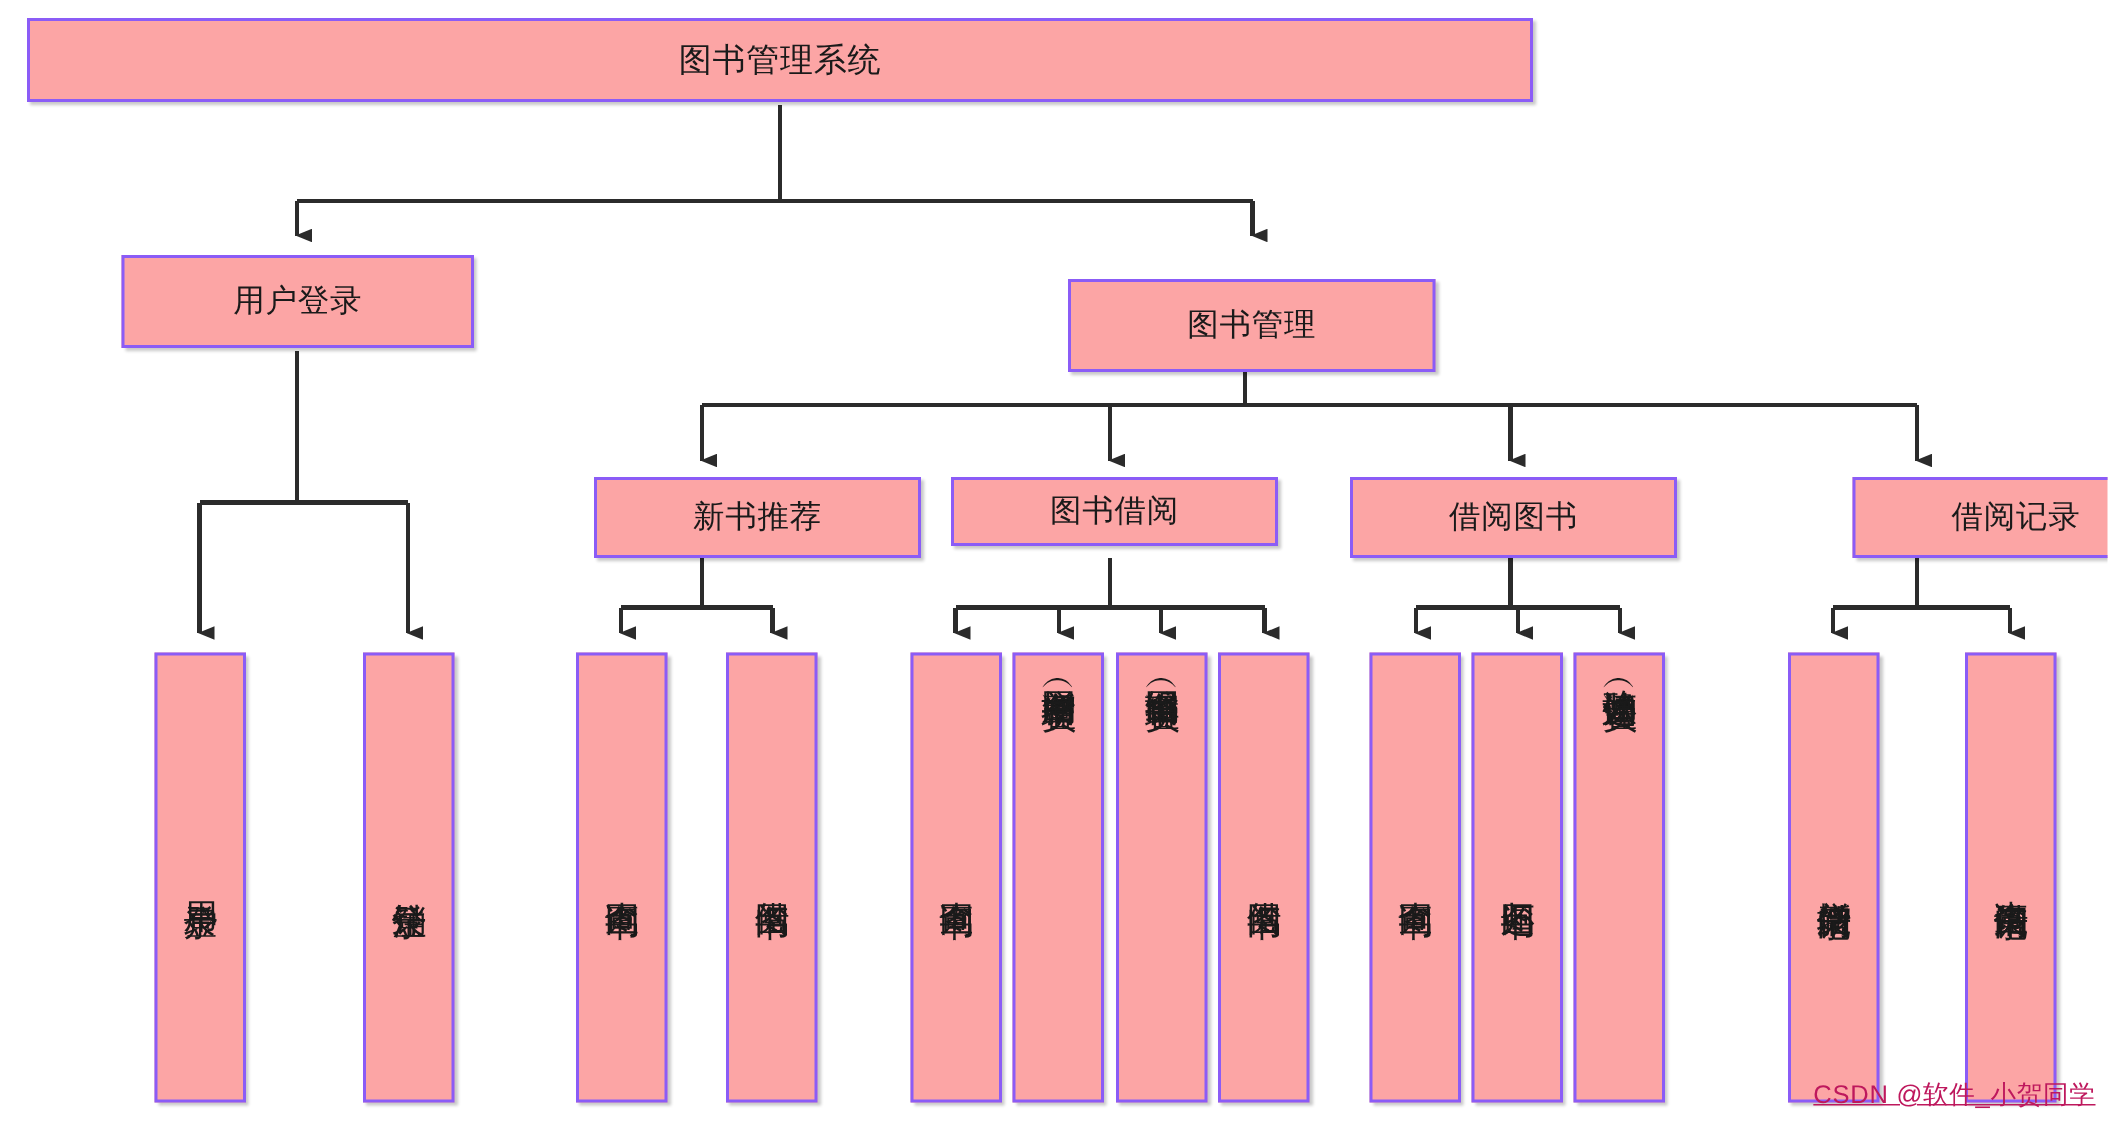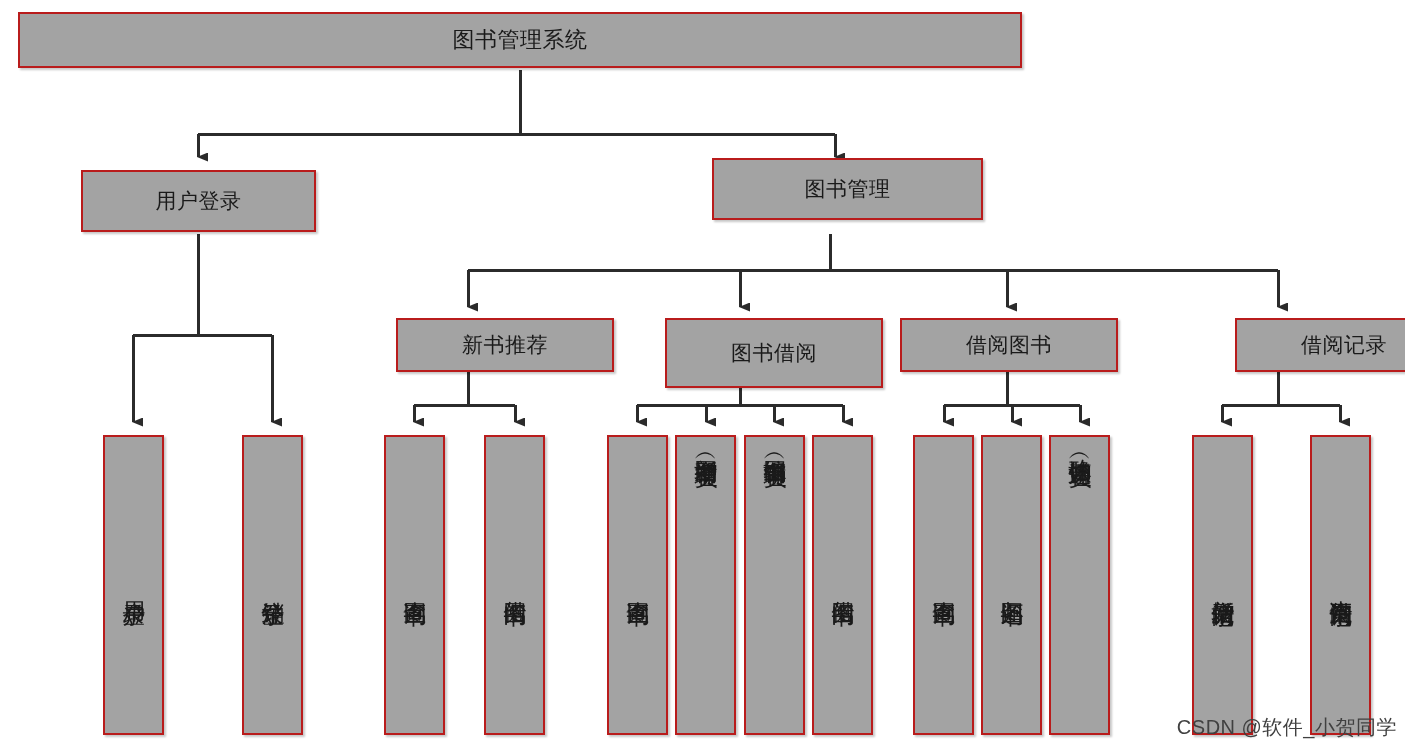--- a/index.html
+++ b/index.html
@@ -16,22 +16,22 @@
   }
   #diagram-root {
     position: relative;
     width: 1405px;
     height: 747px;
     background: #ffffff;
   }
   .node-box {
     position: absolute;
     box-sizing: border-box;
-    background: #a3a3a3;
-    border: 2px solid #b91c1c;
+    background: #fca5a5;
+    border: 2px solid #8b5cf6;
     box-shadow: 2px 2px 2px rgba(0,0,0,0.22);
     display: flex;
     align-items: center;
     justify-content: center;
     overflow: hidden;
   }
   .node-label-h {
     font-size: 21px;
     color: #1a1a1a;
     line-height: 1.2;
@@ -72,24 +72,25 @@
     left: 0;
     top: 0;
     width: 1405px;
     height: 747px;
     pointer-events: none;
   }
   .watermark {
     position: absolute;
     right: 8px;
     bottom: 6px;
-    font-size: 20px;
-    color: #404040;
+    font-size: 17px;
+    color: #be185d;
     white-space: nowrap;
     letter-spacing: 0.5px;
+    text-decoration: underline;
   }
 </style>
 </head>
 <body>
 
 <div id="diagram-root">
 
   <svg class="connectors" viewBox="0 0 1405 747" xmlns="http://www.w3.org/2000/svg">
     <defs>
       <marker id="arrowhead" markerWidth="9" markerHeight="11" refX="4.5" refY="10" orient="auto" markerUnits="userSpaceOnUse">
@@ -143,29 +144,29 @@
   </svg>
 
   <div class="node-box root" style="left:18px; top:12px; width:1004px; height:56px;">
     <span class="node-label-h">图书管理系统</span>
   </div>
 
   <div class="node-box" style="left:81px; top:170px; width:235px; height:62px;">
     <span class="node-label-h">用户登录</span>
   </div>
 
-  <div class="node-box" style="left:712px; top:158px; width:271px; height:62px;">
+  <div class="node-box" style="left:712px; top:186px; width:245px; height:62px;">
     <span class="node-label-h">图书管理</span>
   </div>
 
   <div class="node-box" style="left:362px; top:318px; width:218px; height:54px;margin-left:34px;">
     <span class="node-label-h">新书推荐</span>
   </div>
 
-  <div class="node-box" style="left:634px; top:318px; width:218px; height:70px;margin-left:31px;">
+  <div class="node-box" style="left:634px; top:318px; width:218px; height:46px;">
     <span class="node-label-h">图书借阅</span>
   </div>
 
   <div class="node-box" style="left:900px; top:318px; width:218px; height:54px;">
     <span class="node-label-h">借阅图书</span>
   </div>
 
   <div class="node-box" style="left:1235px; top:318px; width:218px; height:54px;">
     <span class="node-label-h">借阅记录</span>
   </div>

